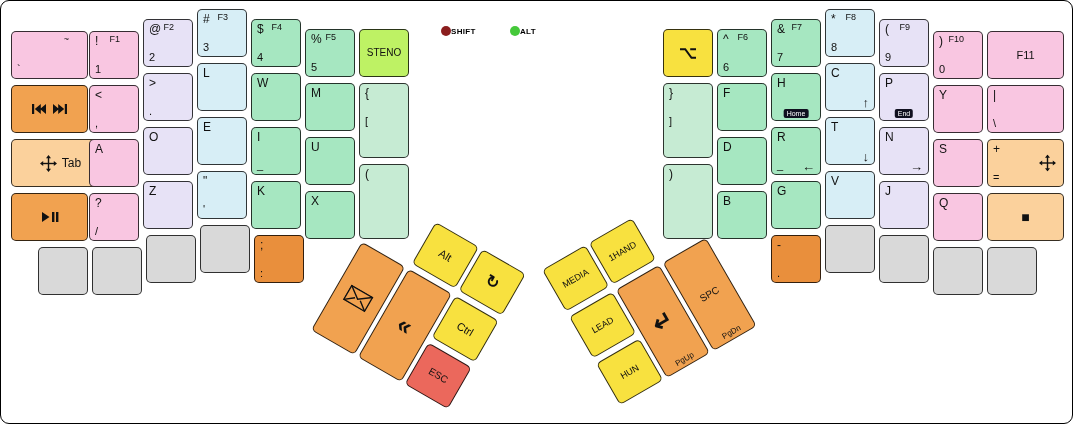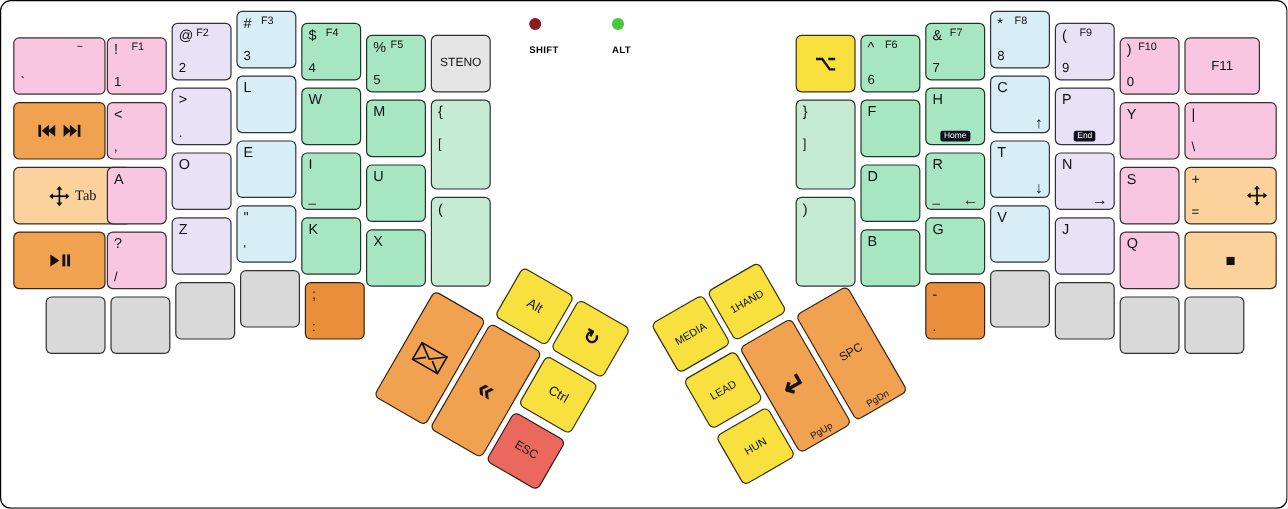--- a/index.html
+++ b/index.html
@@ -19,21 +19,21 @@
   .ctt{font-size:12px}
   .icrow{display:flex;gap:5px;align-items:center}
   .ic{display:inline-flex;align-items:center;justify-content:center}
   .ic svg{display:block}
   .icr{position:absolute;right:7px;top:50%;transform:translateY(-50%)}
   .g-stop-icon{font-size:14px}
   .g-redo-icon{font-size:16px;font-weight:700}
   .g-double-chevron-icon{font-size:24px;font-weight:700}
   .g-enter-icon{font-size:24px;font-weight:700}
   .thumb{position:absolute;width:162px;height:162px;transform-origin:0 0}
-  .led{position:absolute;display:flex;flex-direction:column;align-items:flex-start}
+  .led{position:absolute;display:flex;flex-direction:row;align-items:flex-end}
   .dot{width:10px;height:10px;border-radius:50%}
   .led-label{margin-top:12px;font-size:8px;font-weight:700;letter-spacing:.3px;color:#000}
 </style>
 </head>
 <body>
 
 <div id="board">
   <div class="led" style="left:440px;top:14px;width:56px">
     <span class="dot" style="background: rgb(139, 30, 30);"></span>
     <span class="led-label">SHIFT</span>
@@ -55,21 +55,21 @@
           </svg>
         </span>
         <span class="ic">
           <svg width="16" height="12" viewBox="0 0 16 12">
             <rect x="12.8" y="1" width="2.2" height="10" fill="#111"></rect>
             <path d="M1 1l6 5-6 5zM6.2 1l6 5-6 5z" fill="#111"></path>
           </svg>
         </span>
       </span>
     </div>
-    <div class="key" style="left: 10px; top: 138px; width: 99px; height: 48px; background: rgb(251, 209, 156); font-family: Liberation Serif, serif;">
+    <div class="key" style="left: 10px; top: 138px; width: 99px; height: 48px; background: rgb(251, 209, 156);">
       <span class="icrow">
         <span class="ic">
           <svg width="17" height="17" viewBox="0 0 17 17">
             <rect x="7.8" y="2.5" width="1.4" height="12" fill="#111"></rect>
             <rect x="2.5" y="7.8" width="12" height="1.4" fill="#111"></rect>
             <path d="M8.5 0 11 3.2H6zM8.5 17 11 13.8H6zM0 8.5 3.2 6v5zM17 8.5 13.8 6v5z" fill="#111"></path>
           </svg>
         </span>
         <span class="ctt">Tab</span>
       </span>
@@ -151,21 +151,21 @@
     </div>
     <div class="key" style="left: 304px; top: 82px; width: 50px; height: 48px; background: rgb(166, 231, 193);">
       <span class="tl">M</span>
     </div>
     <div class="key" style="left: 304px; top: 136px; width: 50px; height: 48px; background: rgb(166, 231, 193);">
       <span class="tl">U</span>
     </div>
     <div class="key" style="left: 304px; top: 190px; width: 50px; height: 48px; background: rgb(166, 231, 193);">
       <span class="tl">X</span>
     </div>
-    <div class="key" style="left: 358px; top: 28px; width: 50px; height: 48px; background: #e5e5e5;">
+    <div class="key" style="left: 358px; top: 28px; width: 50px; height: 48px; background: #bef264;">
       <span class="ct" style="font-size: 10px;">STENO</span>
     </div>
     <div class="key" style="left: 358px; top: 82px; width: 50px; height: 75px; background: rgb(198, 235, 211);">
       <span class="tl">{</span>
       <span class="ml">[</span>
     </div>
     <div class="key" style="left: 358px; top: 163px; width: 50px; height: 75px; background: rgb(198, 235, 211);">
       <span class="tl">(</span>
     </div>
     <div class="key" style="left: 37px; top: 246px; width: 50px; height: 48px; background: rgb(217, 217, 217);"></div>
@@ -260,21 +260,21 @@
     </div>
     <div class="key" style="left: 932px; top: 84px; width: 50px; height: 48px; background: rgb(249, 198, 225);">
       <span class="tl">Y</span>
     </div>
     <div class="key" style="left: 932px; top: 138px; width: 50px; height: 48px; background: rgb(249, 198, 225);">
       <span class="tl">S</span>
     </div>
     <div class="key" style="left: 932px; top: 192px; width: 50px; height: 48px; background: rgb(249, 198, 225);">
       <span class="tl">Q</span>
     </div>
-    <div class="key" style="left: 986px; top: 30px; width: 63px; height: 48px; background: rgb(249, 198, 225);">
+    <div class="key" style="left: 986px; top: 30px; width: 77px; height: 48px; background: rgb(249, 198, 225);">
       <span class="ct" style="font-size: 11px;">F11</span>
     </div>
     <div class="key" style="left: 986px; top: 84px; width: 77px; height: 48px; background: rgb(249, 198, 225);">
       <span class="tl">|</span>
       <span class="bl">\</span>
     </div>
     <div class="key" style="left: 986px; top: 138px; width: 77px; height: 48px; background: rgb(251, 209, 156);">
       <span class="tl">+</span>
       <span class="bl">=</span>
       <span class="ic icr">

